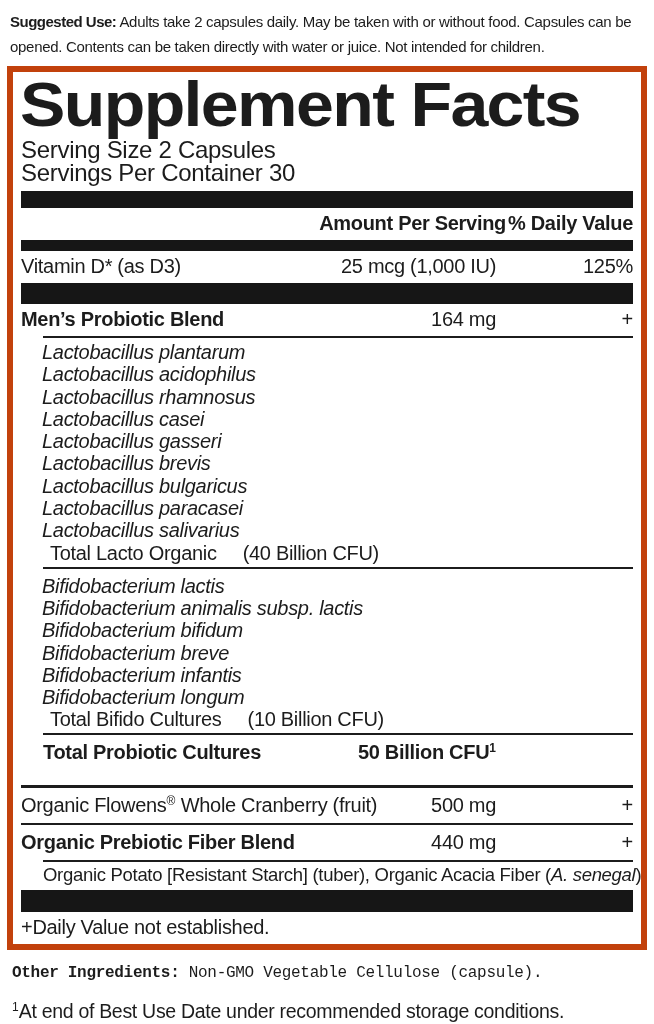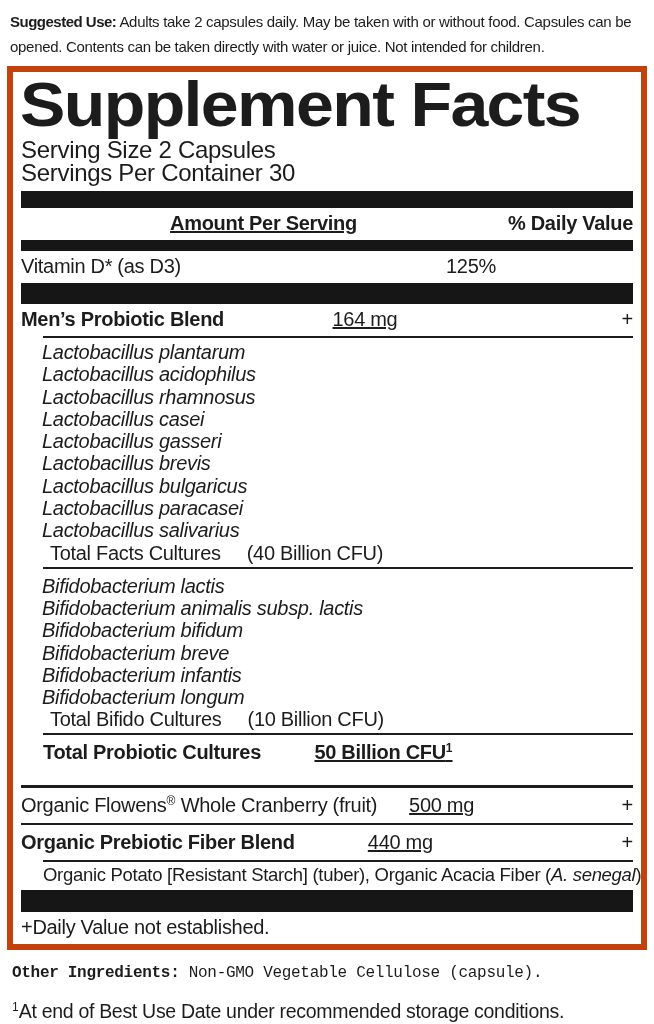--- a/index.html
+++ b/index.html
@@ -47,21 +47,21 @@
     align-items: baseline;
   }
   .nrow {
     display: grid;
     grid-template-columns: auto 1fr 127px;
     font-size: 20px;
     align-items: baseline;
     padding: 4px 0 5px 0;
     gap: 10px;
   }
-  .nrow .amt, .hdr-row .amt { text-align: center; text-decoration: underline; }
+  .nrow .amt, .hdr-row .amt { text-align: right; }
   .nrow .dv,  .hdr-row .dv  { text-align: right; }
   .bold { font-weight: bold; }
   .sep       { border-top: 2px solid #1c1c1c; margin-left: 22px; }
   .sep-full  { border-top: 2px solid #1c1c1c; }
   .sep-med   { border-top: 3px solid #1c1c1c; }
   .species-list { margin-left: 21px; }
   .species { font-style: italic; font-size: 20px; line-height: 22.3px; }
   .group-total { font-size: 20px; line-height: 22px; margin-left: 29px; padding: 0 0 3px 0; }
   .group-total .cfu { margin-left: 26px; }
   .bifido-block { margin-top: 6px; }
@@ -99,20 +99,21 @@
   <div class="hdr-row">
     <span></span>
     <span class="amt">Amount Per Serving</span>
     <span class="dv">% Daily Value</span>
   </div>
 
   <div class="bar bar-2"></div>
 
   <div class="nrow">
     <span>Vitamin D* (as D3)</span>
+    <span class="amt">25 mcg (1,000 IU)</span>
     <span class="dv">125%</span>
   </div>
 
   <div class="bar bar-3"></div>
 
   <div class="nrow">
     <span class="bold">Men’s Probiotic Blend</span>
     <span class="amt">164 mg</span>
     <span class="dv">+</span>
   </div>
@@ -124,21 +125,21 @@
     <div class="species">Lactobacillus acidophilus</div>
     <div class="species">Lactobacillus rhamnosus</div>
     <div class="species">Lactobacillus casei</div>
     <div class="species">Lactobacillus gasseri</div>
     <div class="species">Lactobacillus brevis</div>
     <div class="species">Lactobacillus bulgaricus</div>
     <div class="species">Lactobacillus paracasei</div>
     <div class="species">Lactobacillus salivarius</div>
   </div>
   <div class="group-total">
-    <span>Total Facts Cultures</span><span class="cfu">(40 Billion CFU)</span>
+    <span>Total Lacto Organic</span><span class="cfu">(40 Billion CFU)</span>
   </div>
 
   <div class="sep"></div>
 
   <div class="species-list bifido-block">
     <div class="species">Bifidobacterium lactis</div>
     <div class="species">Bifidobacterium animalis subsp. lactis</div>
     <div class="species">Bifidobacterium bifidum</div>
     <div class="species">Bifidobacterium breve</div>
     <div class="species">Bifidobacterium infantis</div>

